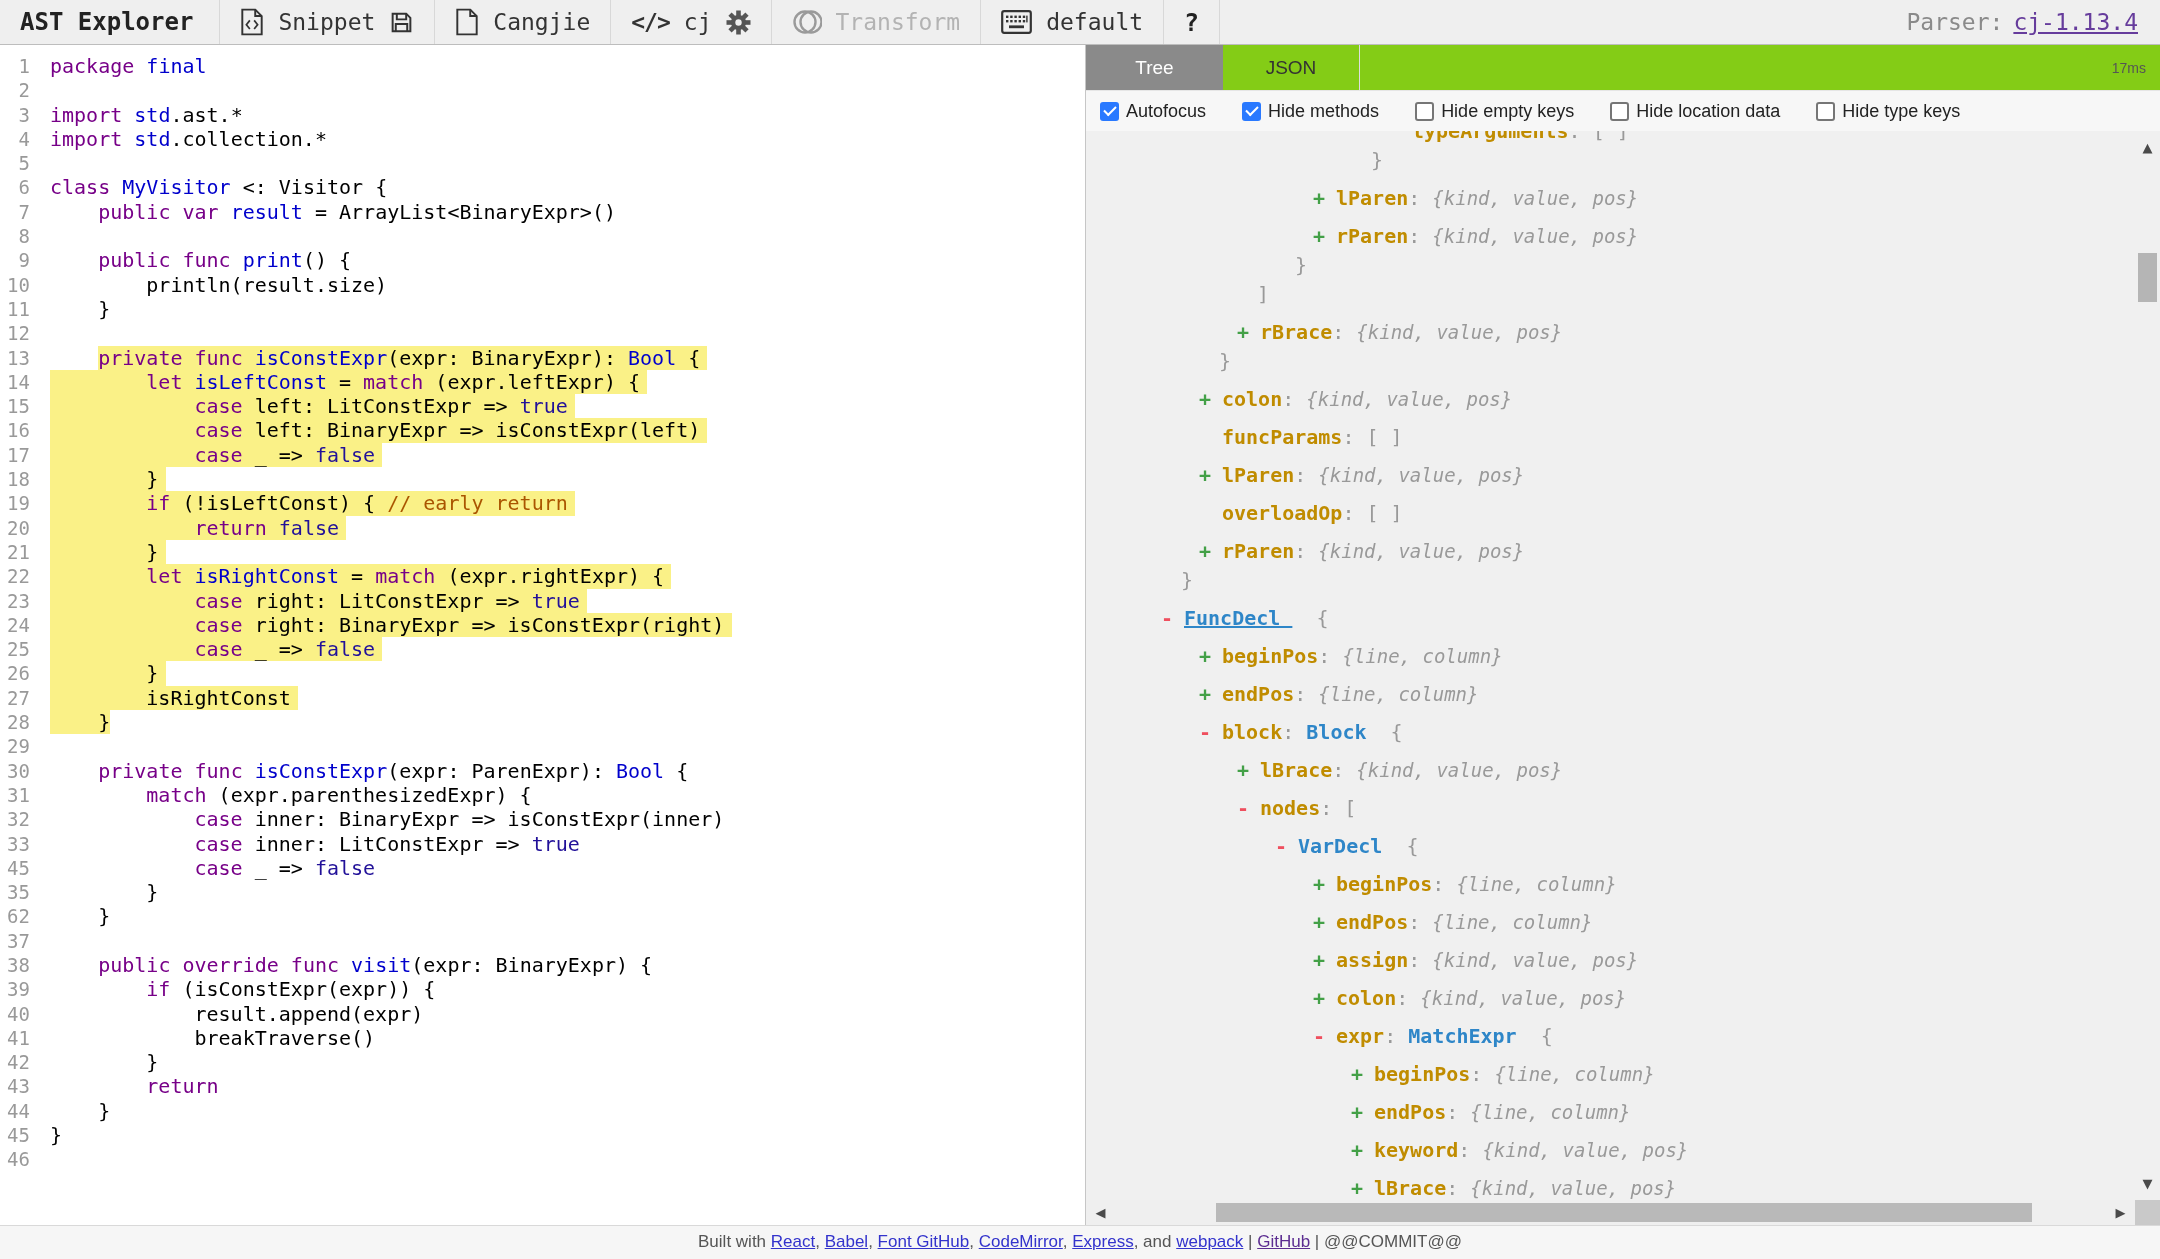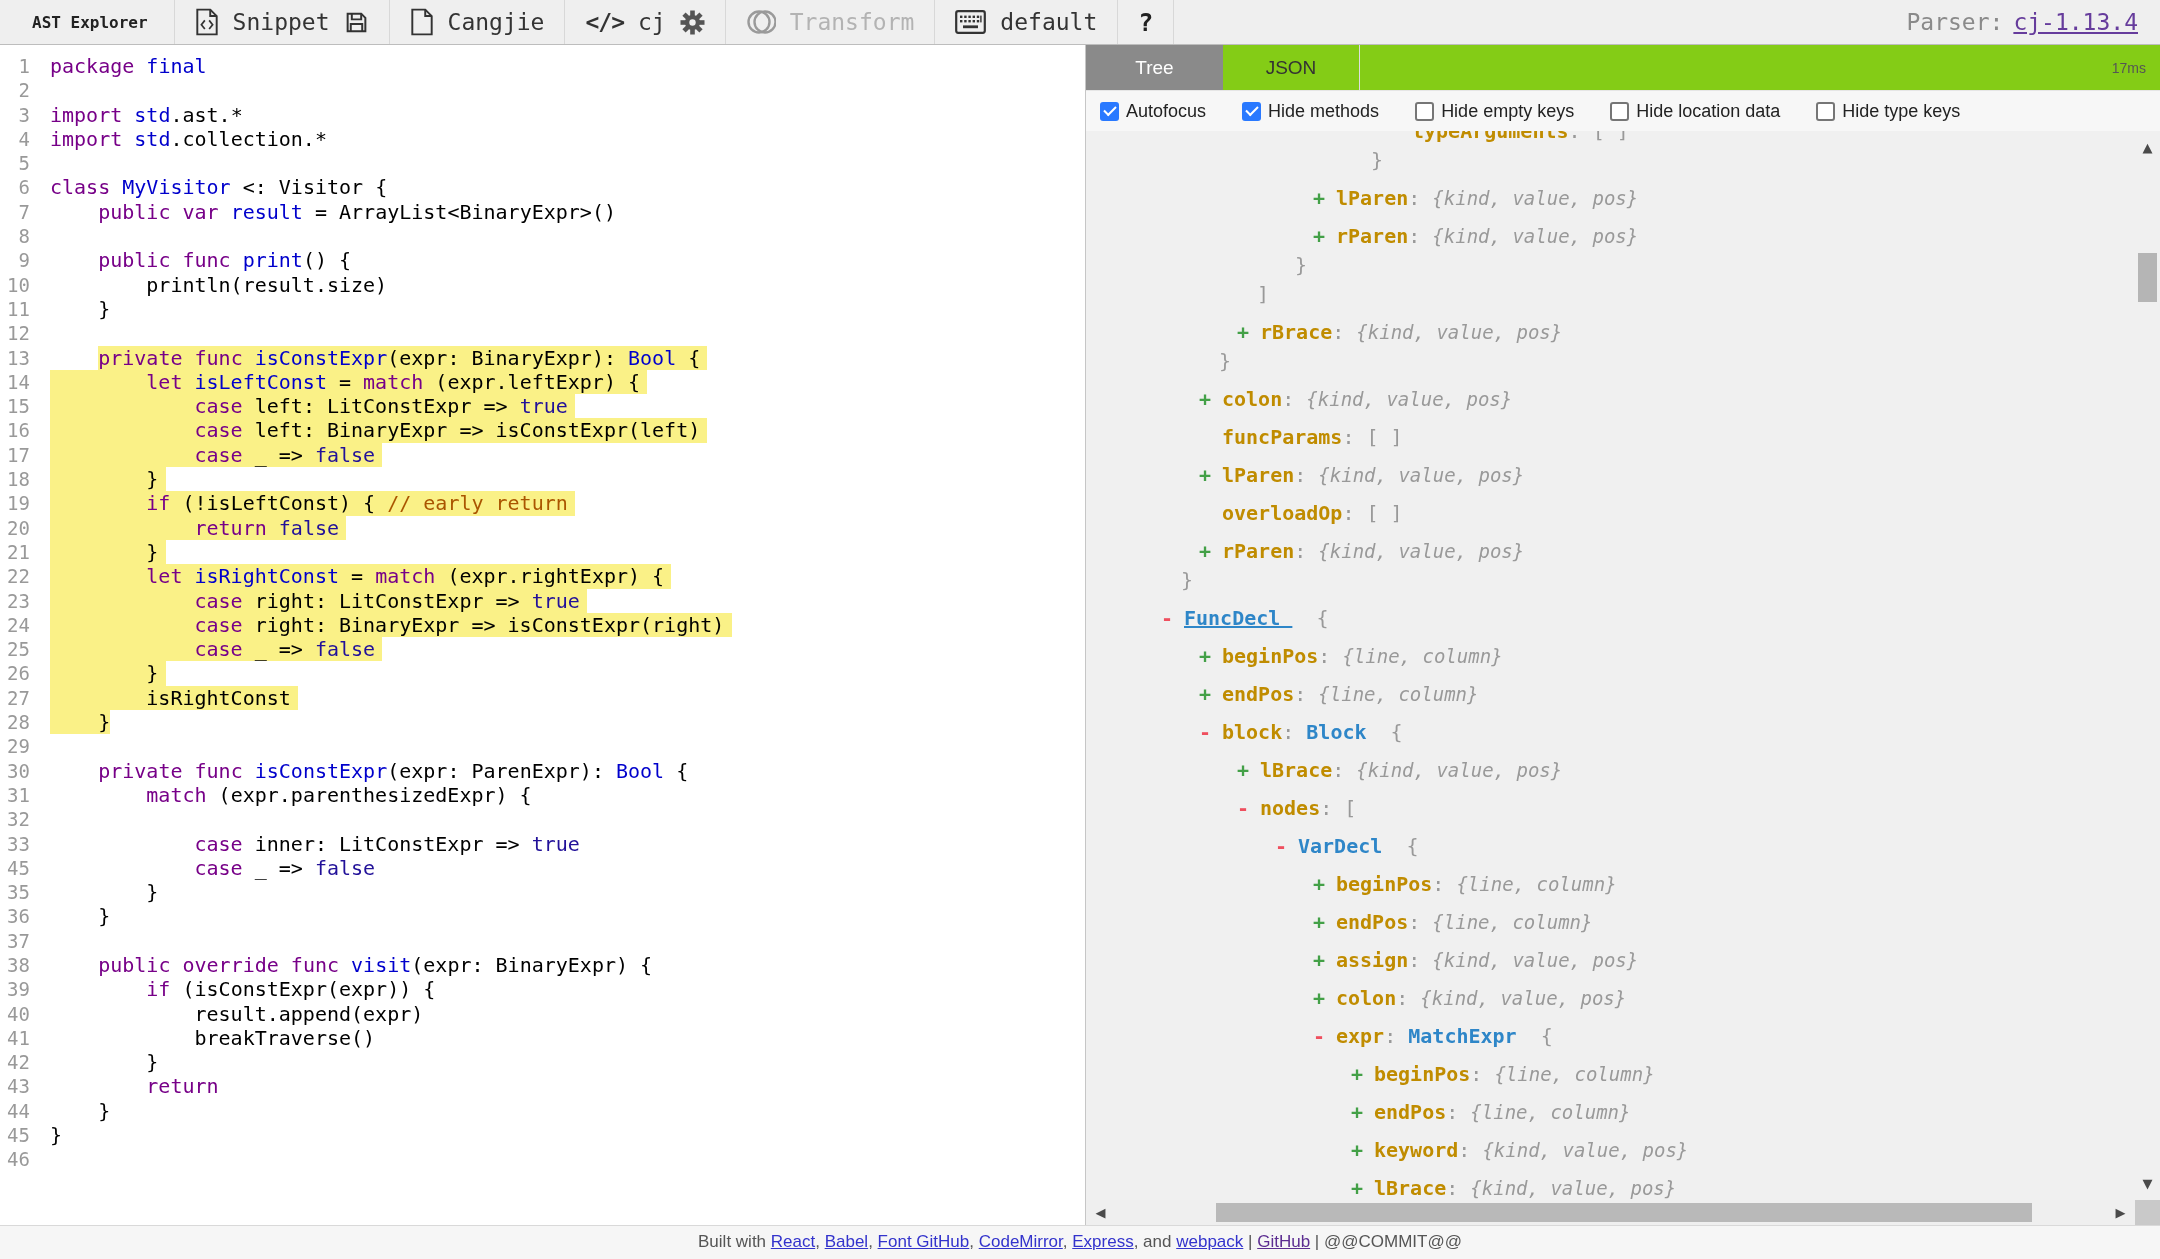--- a/index.html
+++ b/index.html
@@ -9,21 +9,21 @@
     background:#fff; font-family:"Liberation Sans", sans-serif;
   }
   
   .toolbar {
     height:45px; background:#efefef; border-bottom:1px solid #bdbdbd;
     display:flex; align-items:stretch;
     font-family:"DejaVu Sans Mono", monospace; color:#333;
   }
   .tb { display:flex; align-items:center; gap:14px; padding:0 20px;
         border-right:1px solid #d8d8d8; font-size:23px; white-space:nowrap; }
-  .tb.title { font-weight:bold; font-size:16px; color:#222; padding:0 26px 0 32px; }
+  .tb.title { font-weight:bold; font-size:24px; color:#222; padding:0 26px 0 20px; }
   .tb-right { margin-left:auto; display:flex; align-items:center; gap:10px;
               padding-right:22px; font-size:23px; color:#8a8a8a; }
   .tb-right a { color:var(--parser-link,#663c9c); text-decoration:underline; }
   .muted { color:#b3b3b3; }
   .qmark { font-weight:bold; font-size:25px; color:#222; }
   .icon { display:inline-flex; align-items:center; justify-content:center; }
   .code-glyph { font-weight:bold; font-size:23px; color:#333; letter-spacing:-1px; }
 
   
   .main { display:flex; height:1180px; }
@@ -318,35 +318,36 @@
           <div class="line">
             <span class="ln">30</span>
             <span class="src"><span class="tk t-p">    </span><span class="tk t-k">private</span><span class="tk t-p"> </span><span class="tk t-k">func</span><span class="tk t-p"> </span><span class="tk t-d">isConstExpr</span><span class="tk t-p">(expr: ParenExpr): </span><span class="tk t-d">Bool</span><span class="tk t-p"> {</span></span>
           </div>
           <div class="line">
             <span class="ln">31</span>
             <span class="src"><span class="tk t-p">        </span><span class="tk t-k">match</span><span class="tk t-p"> (expr.parenthesizedExpr) {</span></span>
           </div>
           <div class="line">
             <span class="ln">32</span>
+            <span class="src"><span class="tk t-p">            </span><span class="tk t-k">case</span><span class="tk t-p"> inner: BinaryExpr =&gt; isConstExpr(inner)</span></span>
           </div>
           <div class="line">
             <span class="ln">33</span>
             <span class="src"><span class="tk t-p">            </span><span class="tk t-k">case</span><span class="tk t-p"> inner: LitConstExpr =&gt; </span><span class="tk t-a">true</span></span>
           </div>
           <div class="line">
             <span class="ln">45</span>
             <span class="src"><span class="tk t-p">            </span><span class="tk t-k">case</span><span class="tk t-p"> _ =&gt; </span><span class="tk t-a">false</span></span>
           </div>
           <div class="line">
             <span class="ln">35</span>
             <span class="src"><span class="tk t-p">        }</span></span>
           </div>
           <div class="line">
-            <span class="ln">36</span>
+            <span class="ln">62</span>
             <span class="src"><span class="tk t-p">    }</span></span>
           </div>
           <div class="line">
             <span class="ln">37</span>
             <span class="src"></span>
           </div>
           <div class="line">
             <span class="ln">38</span>
             <span class="src"><span class="tk t-p">    </span><span class="tk t-k">public</span><span class="tk t-p"> </span><span class="tk t-k">override</span><span class="tk t-p"> </span><span class="tk t-k">func</span><span class="tk t-p"> </span><span class="tk t-d">visit</span><span class="tk t-p">(expr: BinaryExpr) {</span></span>
           </div>

